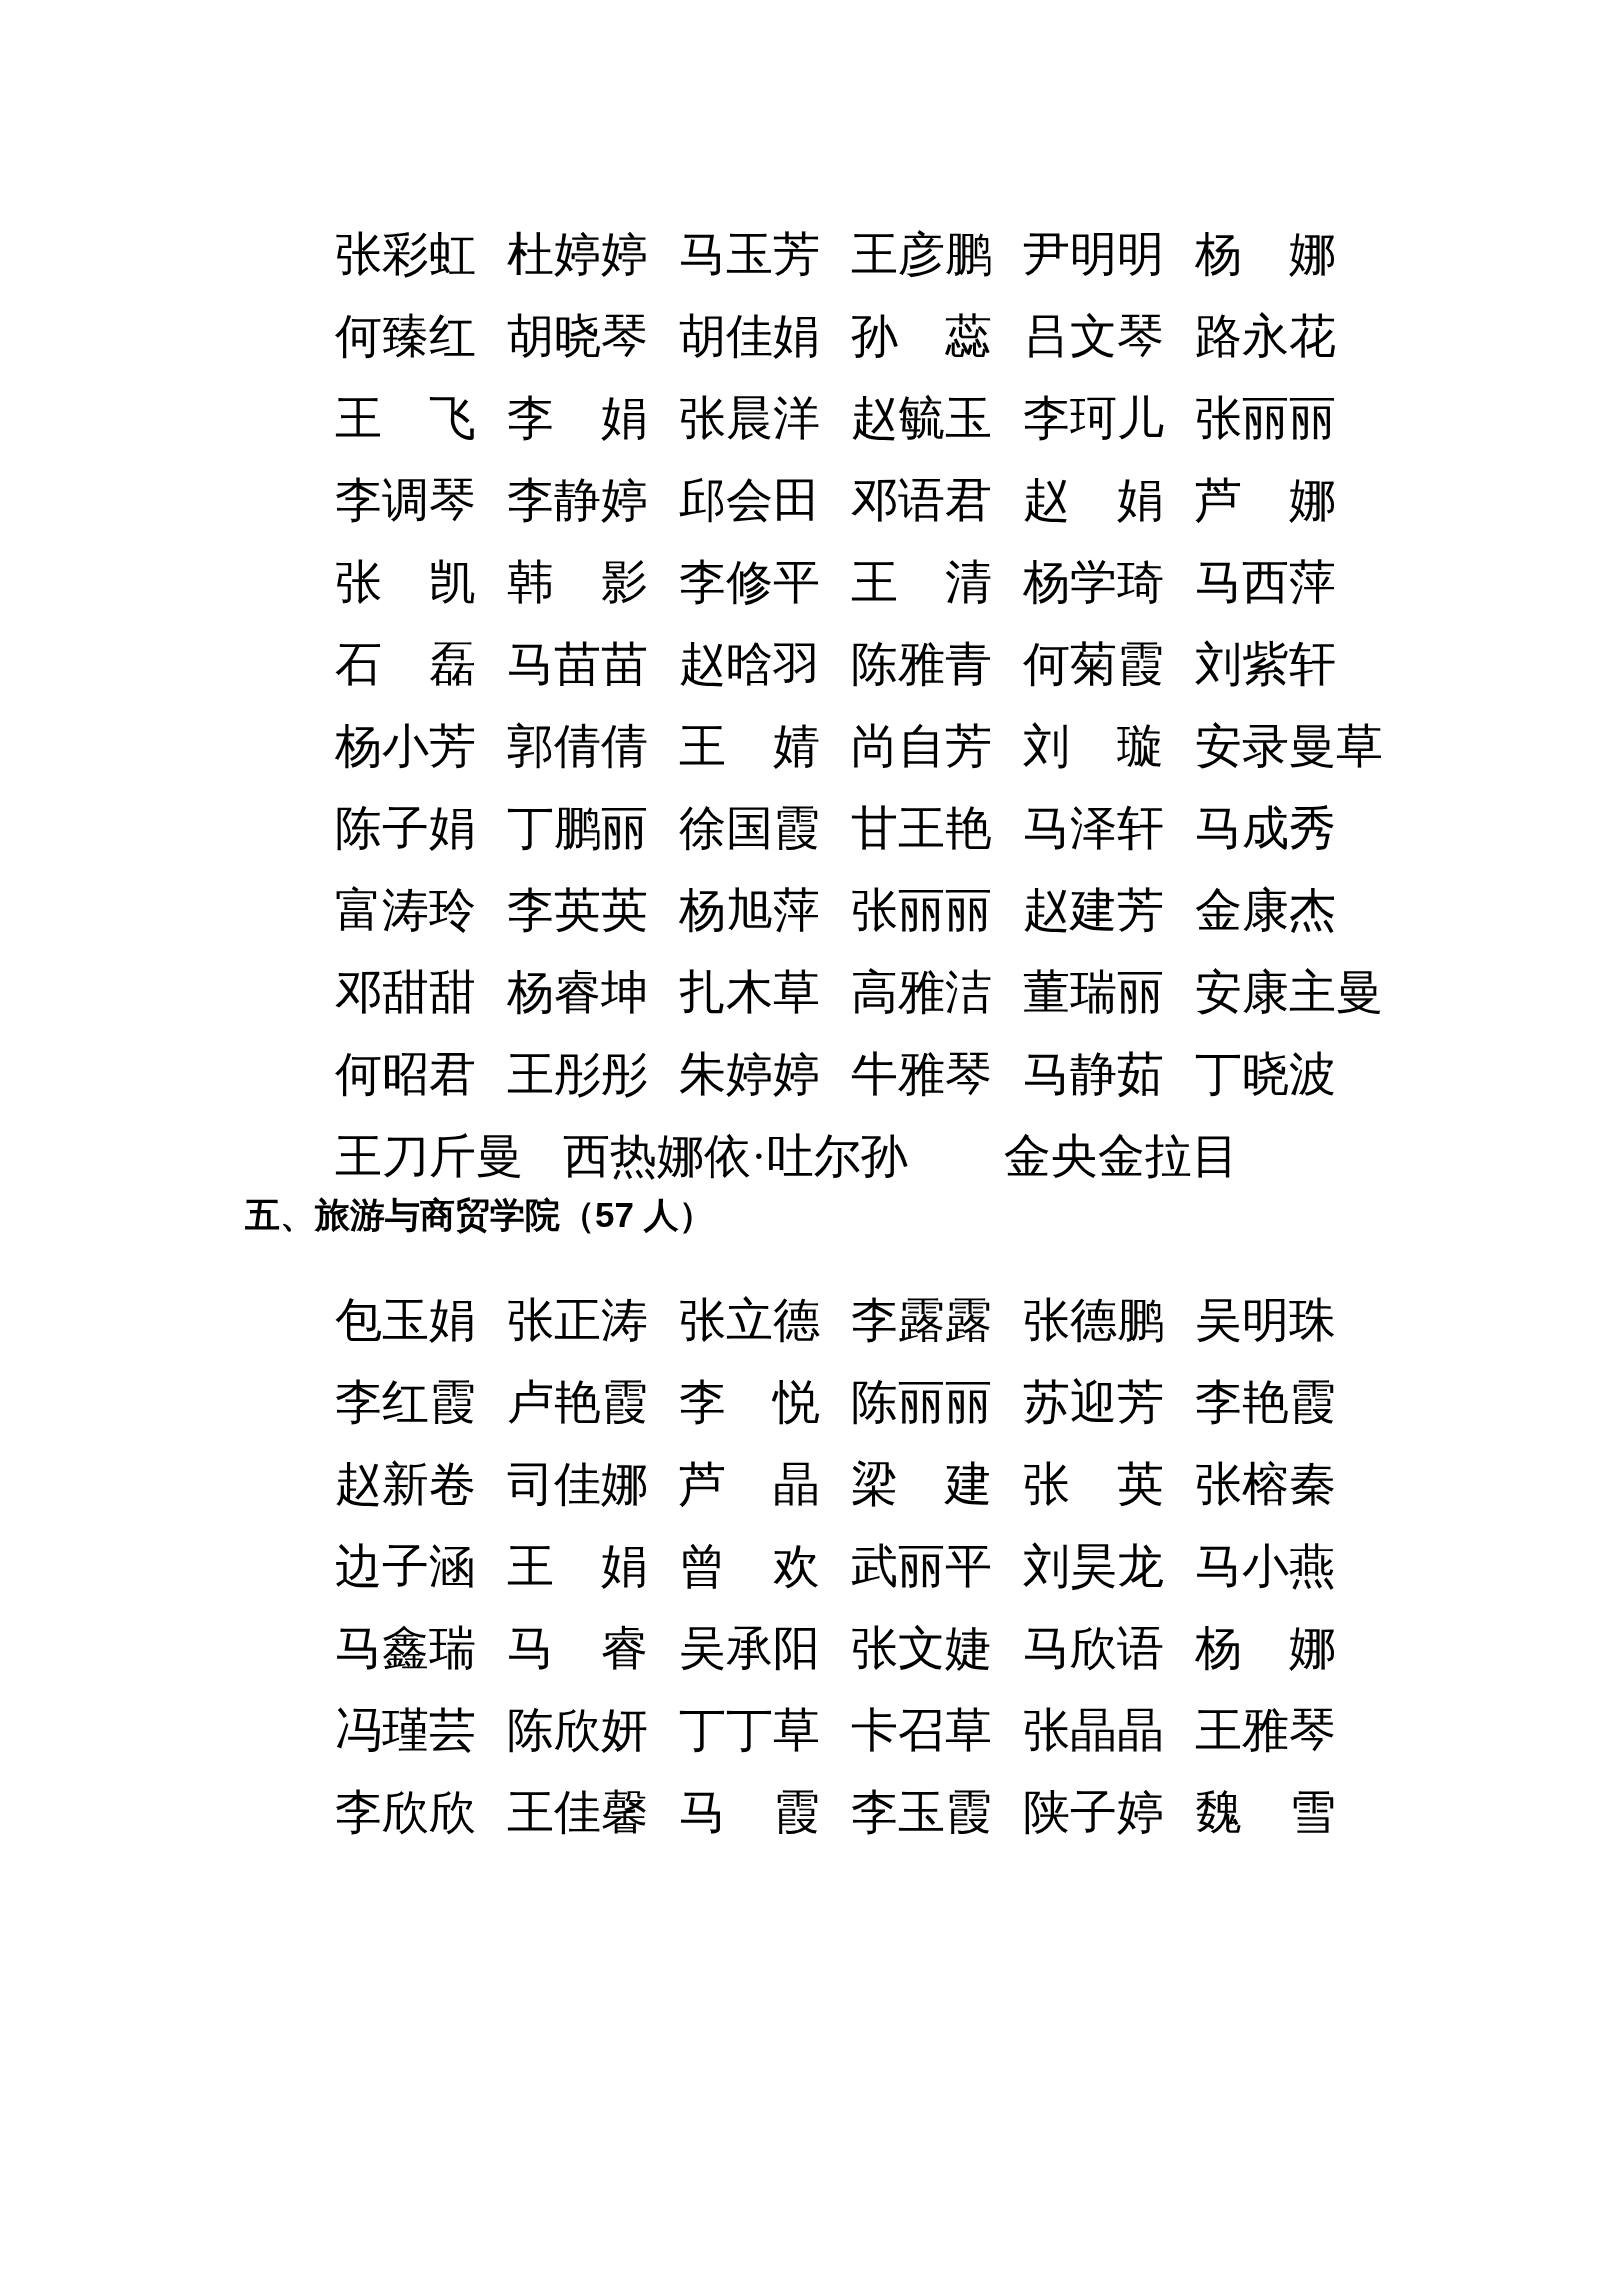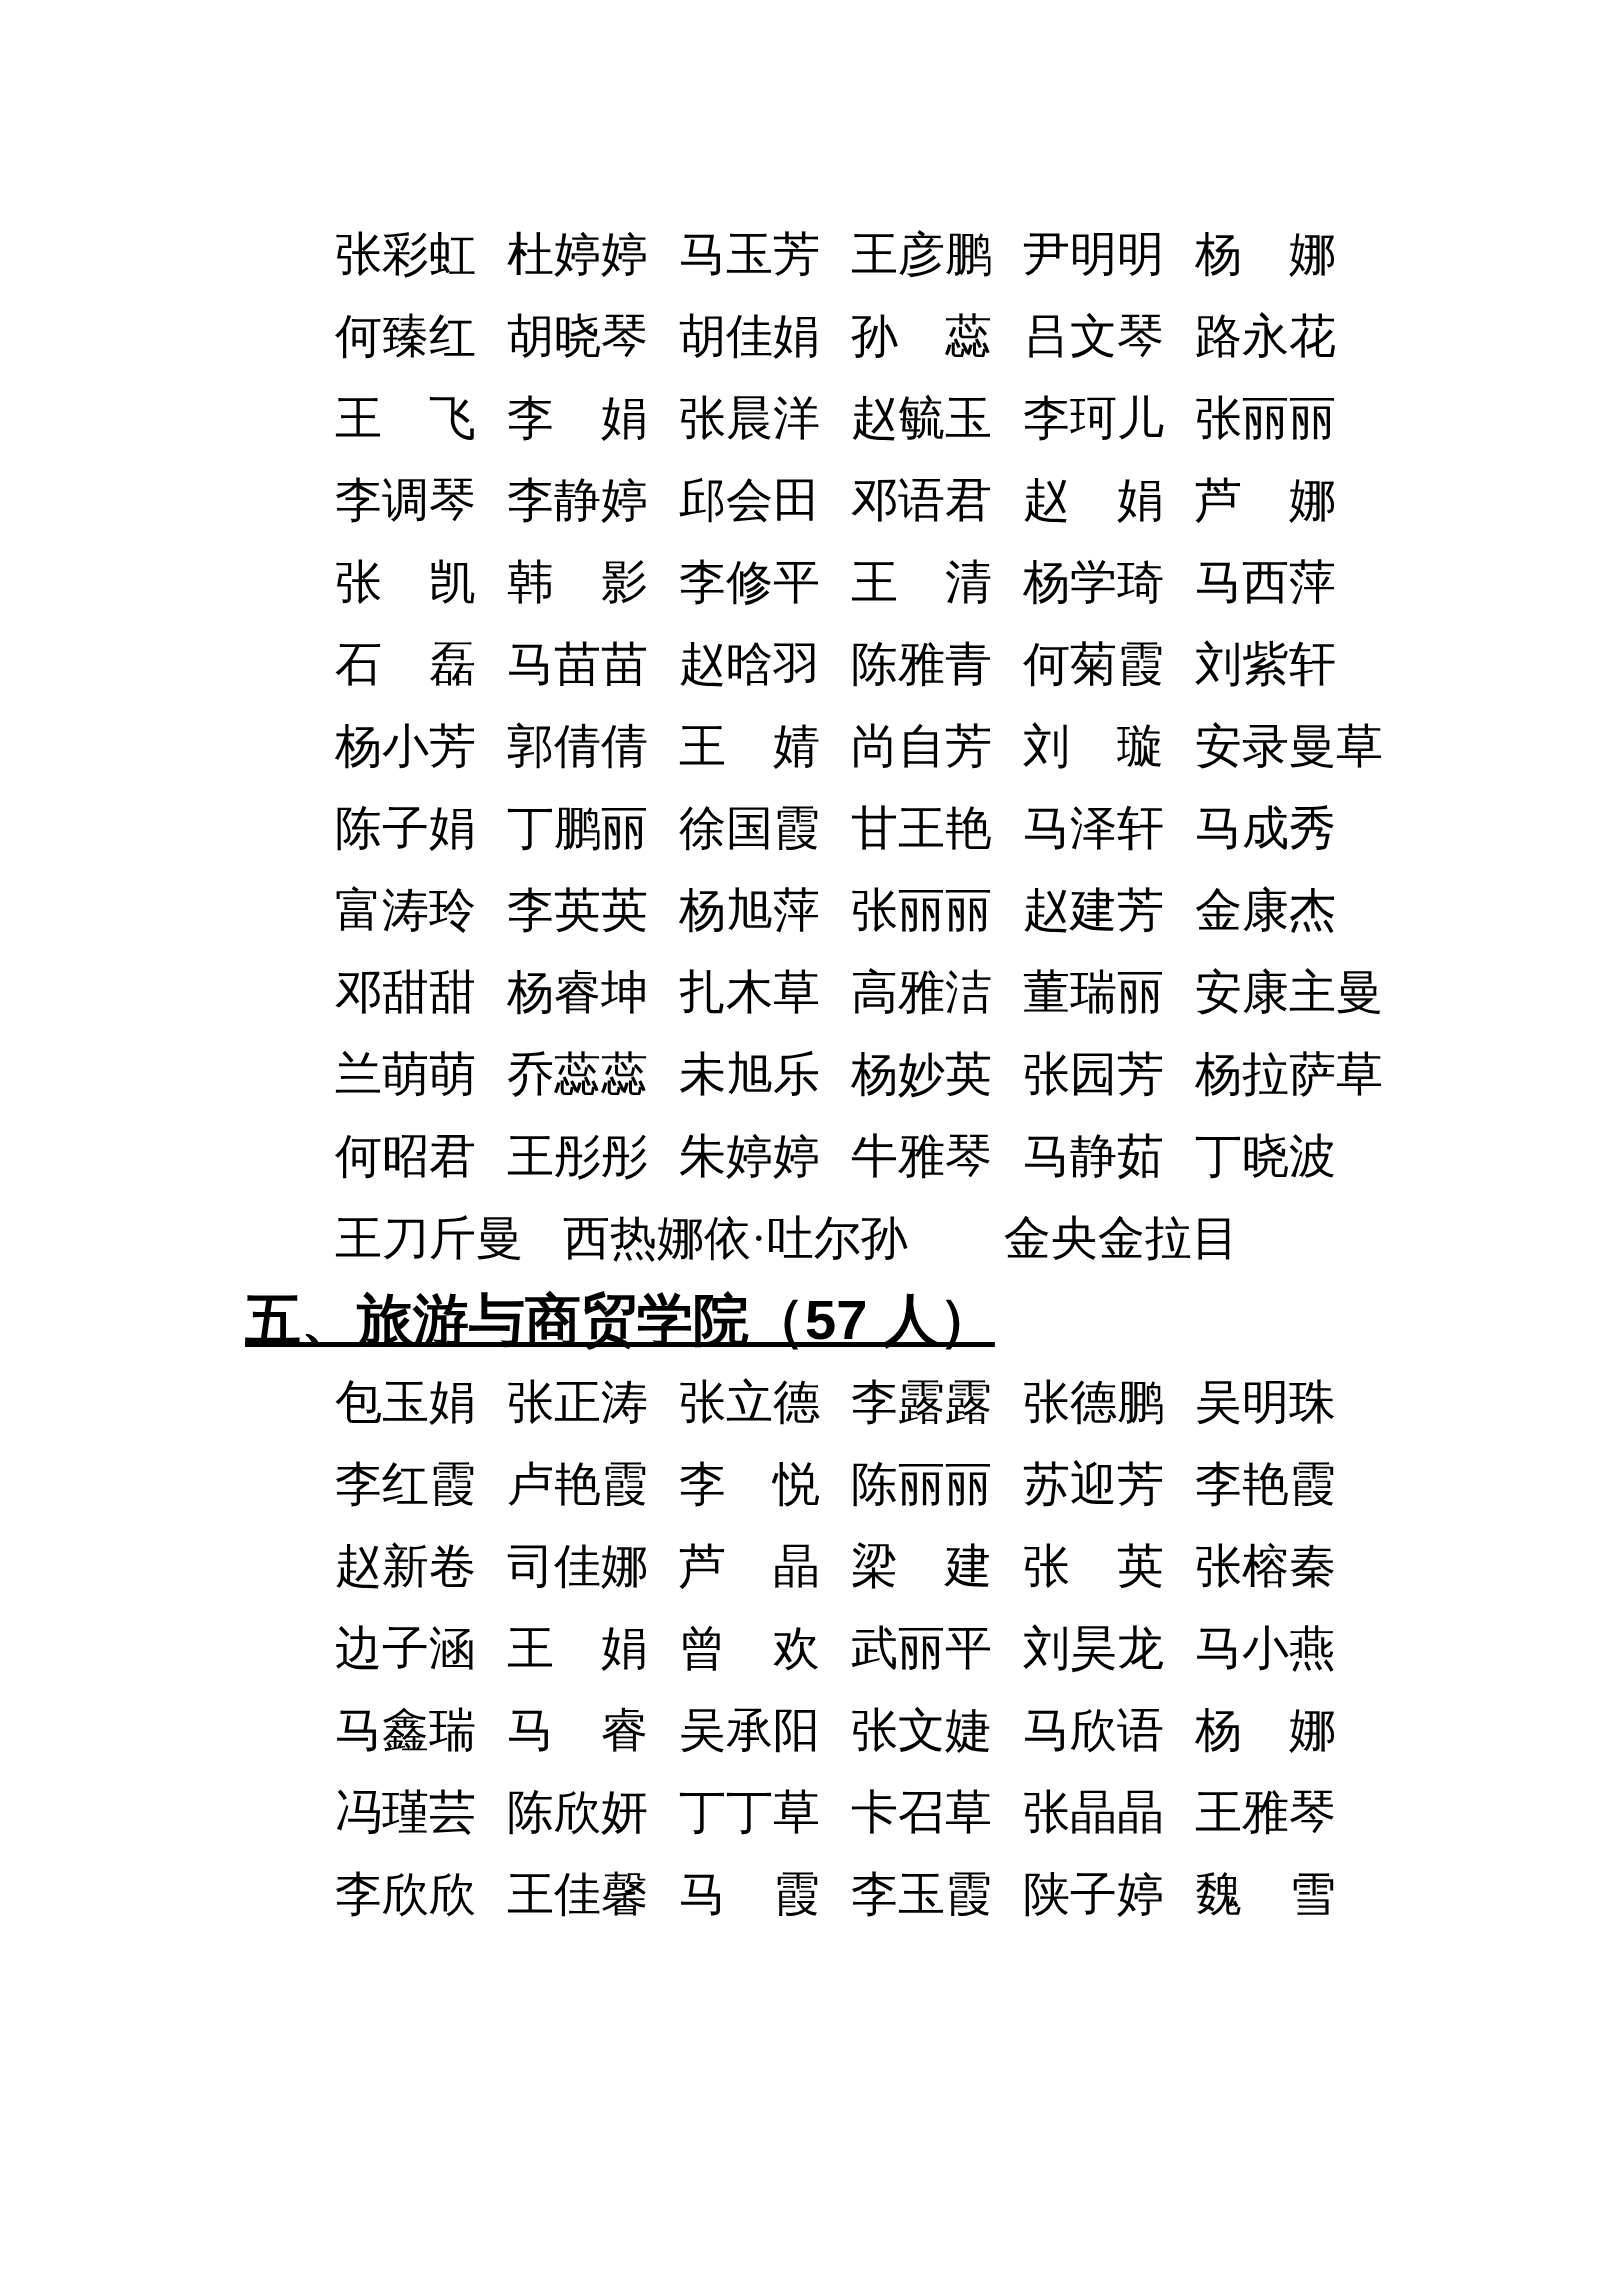--- a/index.html
+++ b/index.html
@@ -37,28 +37,27 @@
     overflow: visible;
   }
   .long-row span {
     white-space: nowrap;
   }
   .long-row span:nth-child(1) { margin-right: 40px; text-align: right; }
   .long-row span:nth-child(2) { margin-right: 96px; }
   .header-row {
     height: 82px;
     display: flex;
-    align-items: center;
+    align-items: flex-start;
     margin-left: -90px; 
     font-family: "Liberation Sans", "DejaVu Sans", sans-serif;
     font-weight: 700;
-    font-size: 56px;
+    font-size: 35px;
     line-height: 1;
     white-space: nowrap;
-    text-decoration: underline;
   }
 </style>
 </head>
 <body>
 
 <div class="page">
   <div class="content">
 
     <div id="rows-top">
         <div class="name-row">
@@ -135,28 +134,20 @@
         </div>
         <div class="name-row">
           <span class="name-cell">邓甜甜</span>
           <span class="name-cell">杨睿坤</span>
           <span class="name-cell">扎木草</span>
           <span class="name-cell">高雅洁</span>
           <span class="name-cell">董瑞丽</span>
           <span class="name-cell">安康主曼</span>
         </div>
         <div class="name-row">
-          <span class="name-cell">兰萌萌</span>
-          <span class="name-cell">乔蕊蕊</span>
-          <span class="name-cell">未旭乐</span>
-          <span class="name-cell">杨妙英</span>
-          <span class="name-cell">张园芳</span>
-          <span class="name-cell">杨拉萨草</span>
-        </div>
-        <div class="name-row">
           <span class="name-cell">何昭君</span>
           <span class="name-cell">王彤彤</span>
           <span class="name-cell">朱婷婷</span>
           <span class="name-cell">牛雅琴</span>
           <span class="name-cell">马静茹</span>
           <span class="name-cell">丁晓波</span>
         </div>
       </div>
 
     <div class="name-row long-row" id="row-long">

